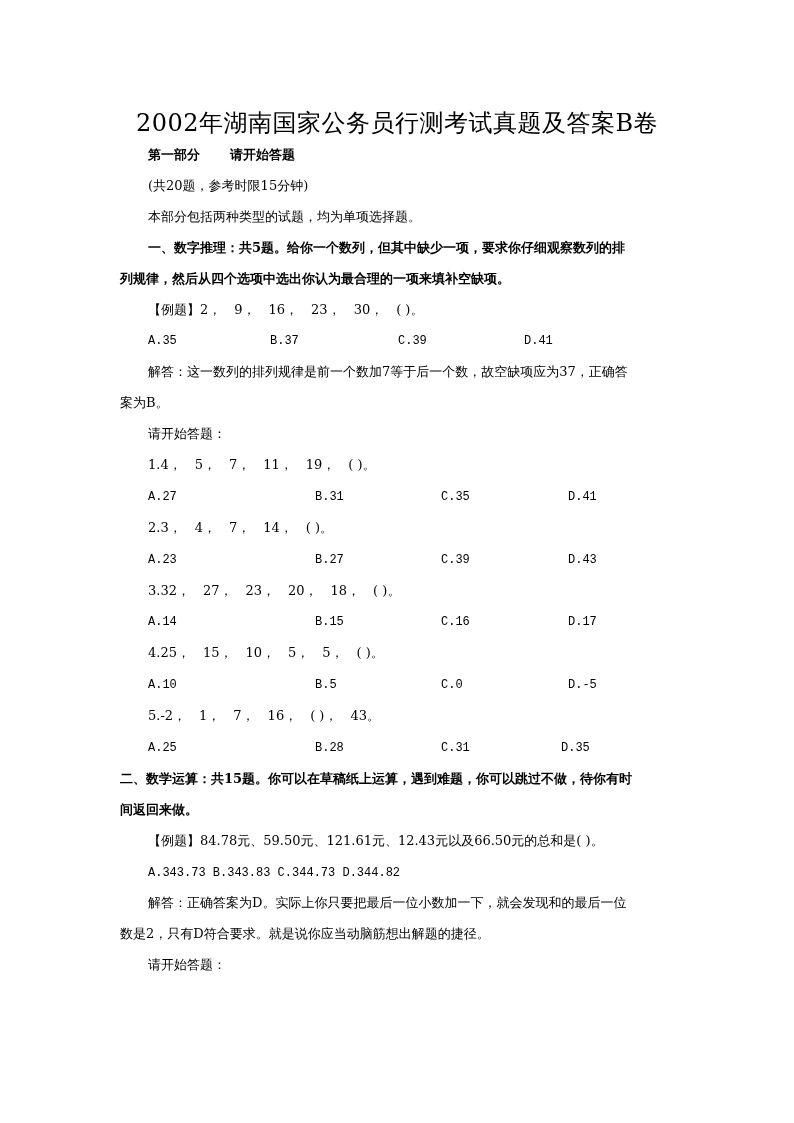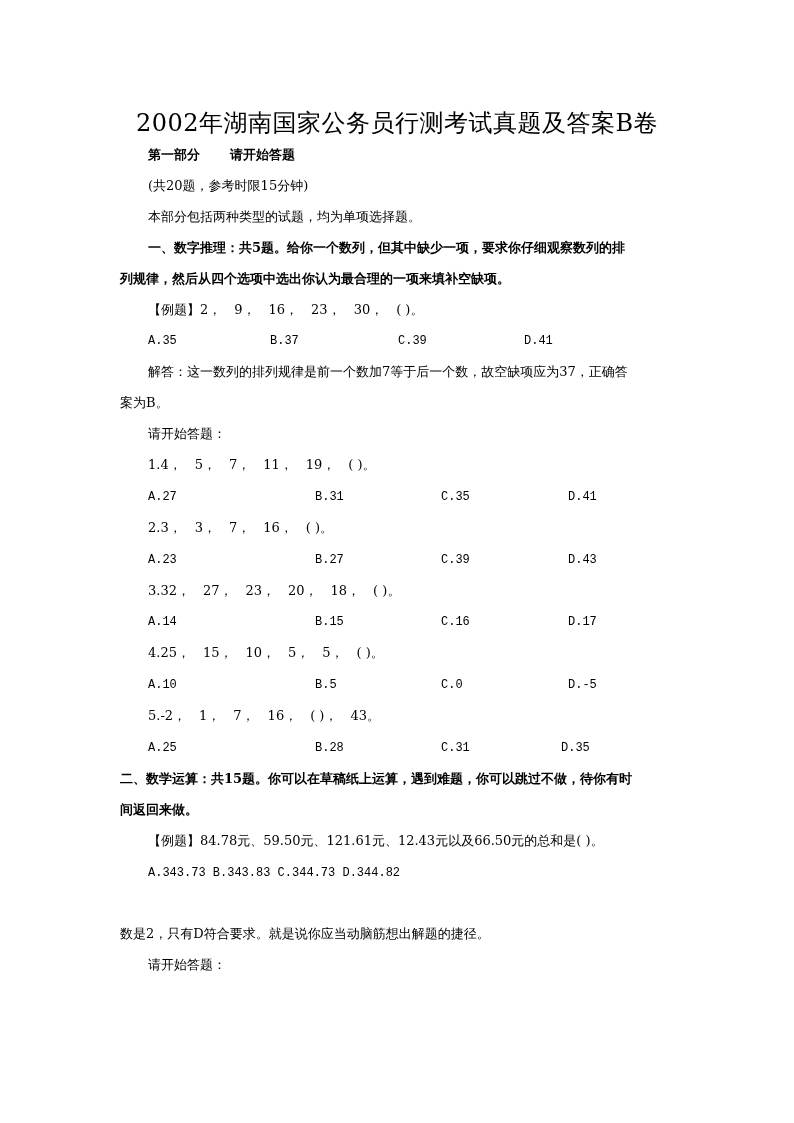--- a/index.html
+++ b/index.html
@@ -39,21 +39,21 @@
   <div class="line" style="top:363px;left:148px;">解答：这一数列的排列规律是前一个数加7等于后一个数，故空缺项应为37，正确答</div>
   <div class="line" style="top:394px;left:120px;">案为B。</div>
   <div class="line" style="top:425px;left:148px;">请开始答题：</div>
 
   <div class="line" style="top:456px;left:148px;">1.4，　5，　7，　11，　19，　( )。</div>
   <div class="opt" style="top:488px;left:148px;">A.27</div>
   <div class="opt" style="top:488px;left:315px;">B.31</div>
   <div class="opt" style="top:488px;left:441px;">C.35</div>
   <div class="opt" style="top:488px;left:568px;">D.41</div>
 
-  <div class="line" style="top:519px;left:148px;">2.3，　3，　7，　16，　( )。</div>
+  <div class="line" style="top:519px;left:148px;">2.3，　4，　7，　14，　( )。</div>
   <div class="opt" style="top:551px;left:148px;">A.23</div>
   <div class="opt" style="top:551px;left:315px;">B.27</div>
   <div class="opt" style="top:551px;left:441px;">C.39</div>
   <div class="opt" style="top:551px;left:568px;">D.43</div>
 
   <div class="line" style="top:582px;left:148px;">3.32，　27，　23，　20，　18，　( )。</div>
   <div class="opt" style="top:613px;left:148px;">A.14</div>
   <div class="opt" style="top:613px;left:315px;">B.15</div>
   <div class="opt" style="top:613px;left:441px;">C.16</div>
   <div class="opt" style="top:613px;left:568px;">D.17</div>
@@ -69,16 +69,17 @@
   <div class="opt" style="top:739px;left:315px;">B.28</div>
   <div class="opt" style="top:739px;left:441px;">C.31</div>
   <div class="opt" style="top:739px;left:561px;">D.35</div>
 
   <div class="line bold" style="top:770px;left:120px;">二、数学运算：共15题。你可以在草稿纸上运算，遇到难题，你可以跳过不做，待你有时</div>
   <div class="line bold" style="top:801px;left:120px;">间返回来做。</div>
 
   <div class="line" style="top:832px;left:148px;">【例题】84.78元、59.50元、121.61元、12.43元以及66.50元的总和是( )。</div>
   <div class="opt" style="top:864px;left:148px;">A.343.73 B.343.83 C.344.73 D.344.82</div>
 
+  <div class="line" style="top:894px;left:148px;">解答：正确答案为D。实际上你只要把最后一位小数加一下，就会发现和的最后一位</div>
   <div class="line" style="top:925px;left:120px;text-align:center;">数是2，只有D符合要求。就是说你应当动脑筋想出解题的捷径。</div>
   <div class="line" style="top:956px;left:148px;">请开始答题：</div>
 
 </div>
 
 </body></html>

